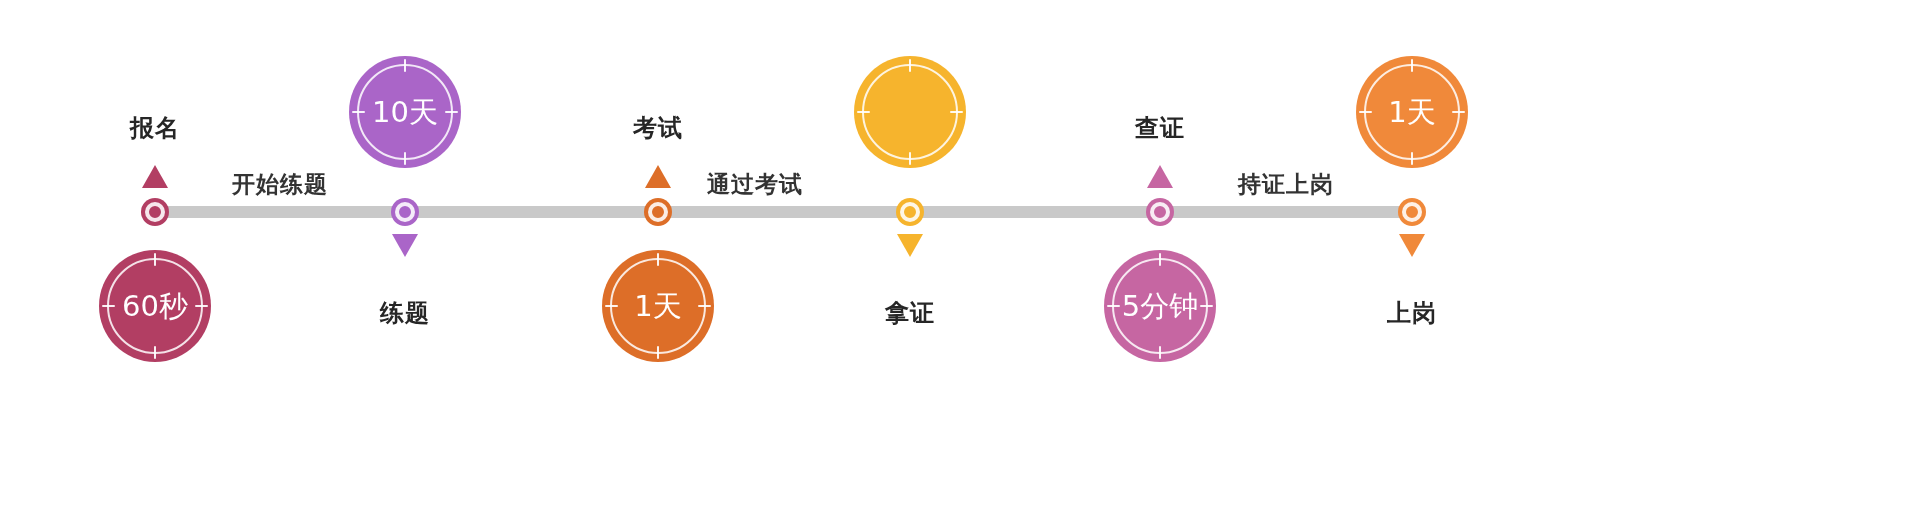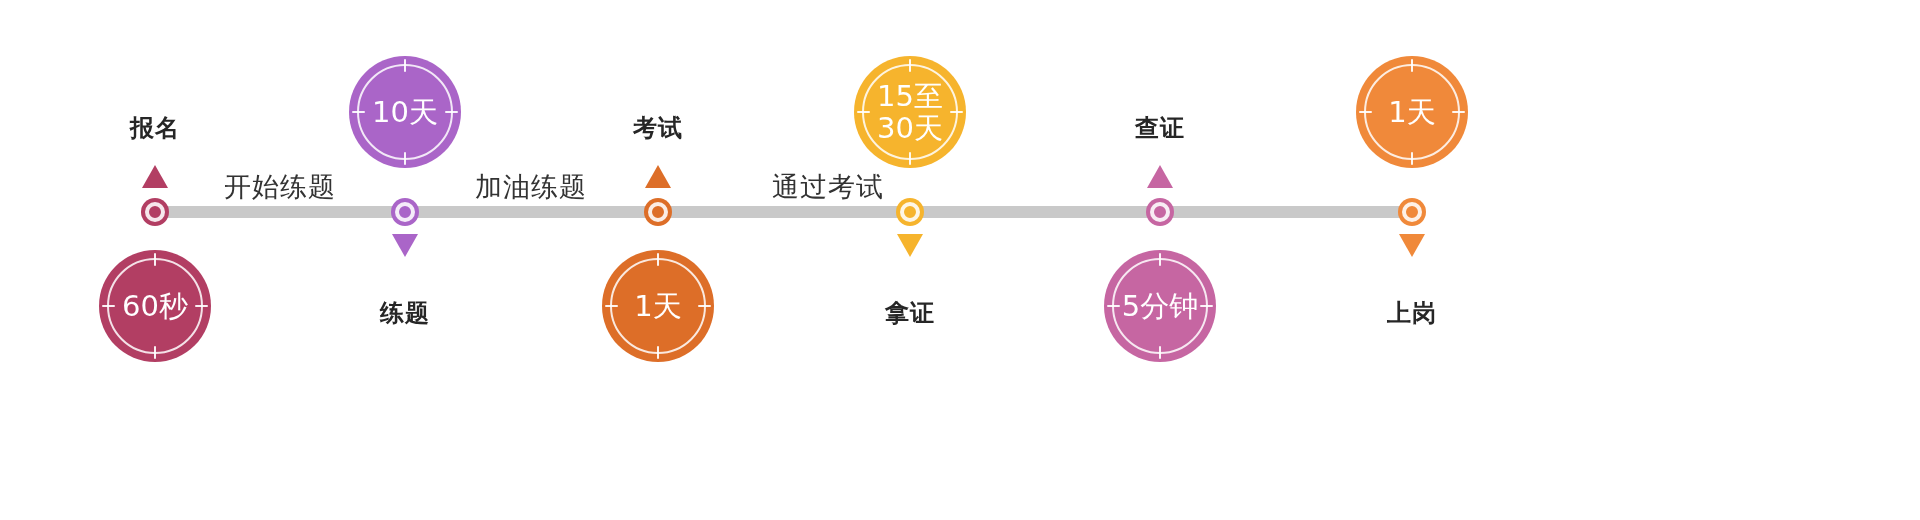--- a/index.html
+++ b/index.html
@@ -75,34 +75,34 @@
   .badge-text {
     position: relative; z-index: 1;
     font-size: 29px; line-height: 1.12; font-weight: 500;
     text-align: left; white-space: pre-line;
   }
 
   
   .transition {
     position: absolute; top: 169px;
     width: 240px; margin-left: -120px;
-    text-align: center; font-size: 27px; font-weight: 400;
+    text-align: center; font-size: 23px; font-weight: 700;
     color: #333333; letter-spacing: 1px;
   }
 </style>
 </head>
 <body>
 
 <div class="stage">
 
   <div class="bar" style="background: rgb(201, 201, 201);"></div>
 
   <div class="transition" style="left:280px">开始练题</div>
-  <div class="transition" style="left:531px">加油练题</div>
-  <div class="transition" style="left:828px">通过考试</div>
+  <div class="transition" style="left:755px">通过考试</div>
+  <div class="transition" style="left:1286px">持证上岗</div>
 
   <div class="node" style="left: 155px; --c: #b23e63;">
     <div class="label above">报名</div>
     <div class="tri up"></div>
     <div class="marker">
         <div class="marker-core"></div>
       </div>
     <div class="badge below">
       <div class="face"></div>
       <div class="tick t"></div>
@@ -145,22 +145,20 @@
     </div>
   </div>
 
   <div class="node" style="left: 910px; --c: #f6b42d;">
     <div class="badge above">
       <div class="face"></div>
       <div class="tick t"></div>
       <div class="tick b"></div>
       <div class="tick l"></div>
       <div class="tick r"></div>
-      <div class="badge-text">15至
-30天</div>
     </div>
     <div class="marker">
         <div class="marker-core"></div>
       </div>
     <div class="tri down"></div>
     <div class="label below">拿证</div>
   </div>
 
   <div class="node" style="left: 1160px; --c: #c666a2;">
     <div class="label above">查证</div>

